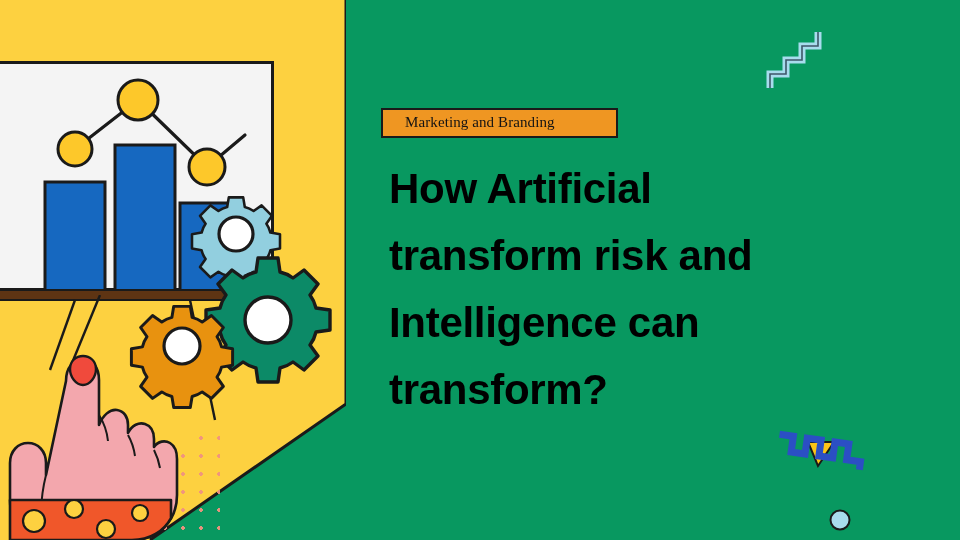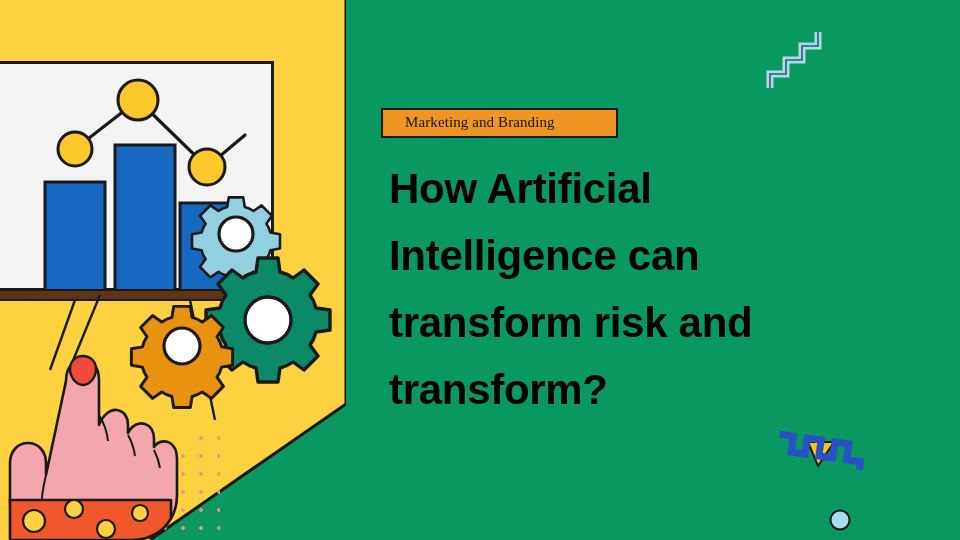--- a/index.html
+++ b/index.html
@@ -257,18 +257,18 @@
 
     <circle cx="840" cy="520" r="9.5" fill="#a8dced" stroke="#1a1a1a" stroke-width="2"></circle>
   </svg>
 
   <div class="badge">
     <span>Marketing and Branding</span>
   </div>
 
   <div class="headline">
     <span class="ln">How Artificial</span>
+    <span class="ln">transform risk and</span>
     <span class="ln">Intelligence can</span>
-    <span class="ln">transform risk and</span>
     <span class="ln">transform?</span>
   </div>
 
 </div>
 
 </body></html>

